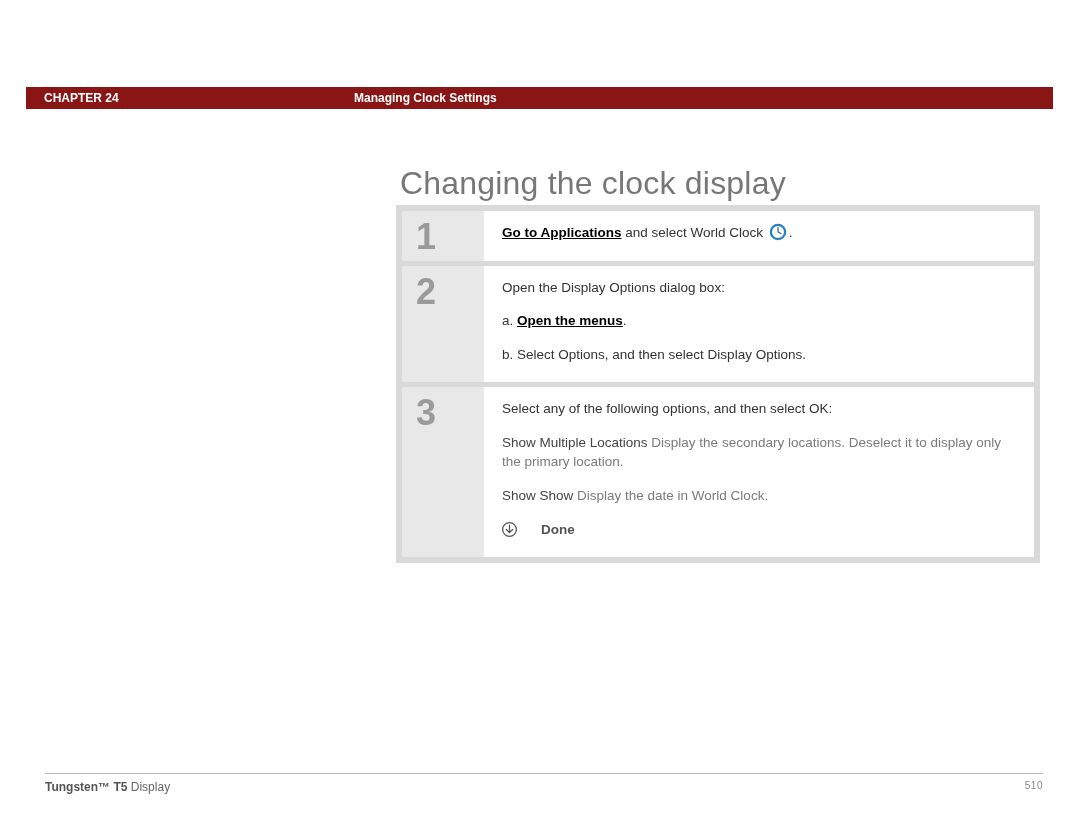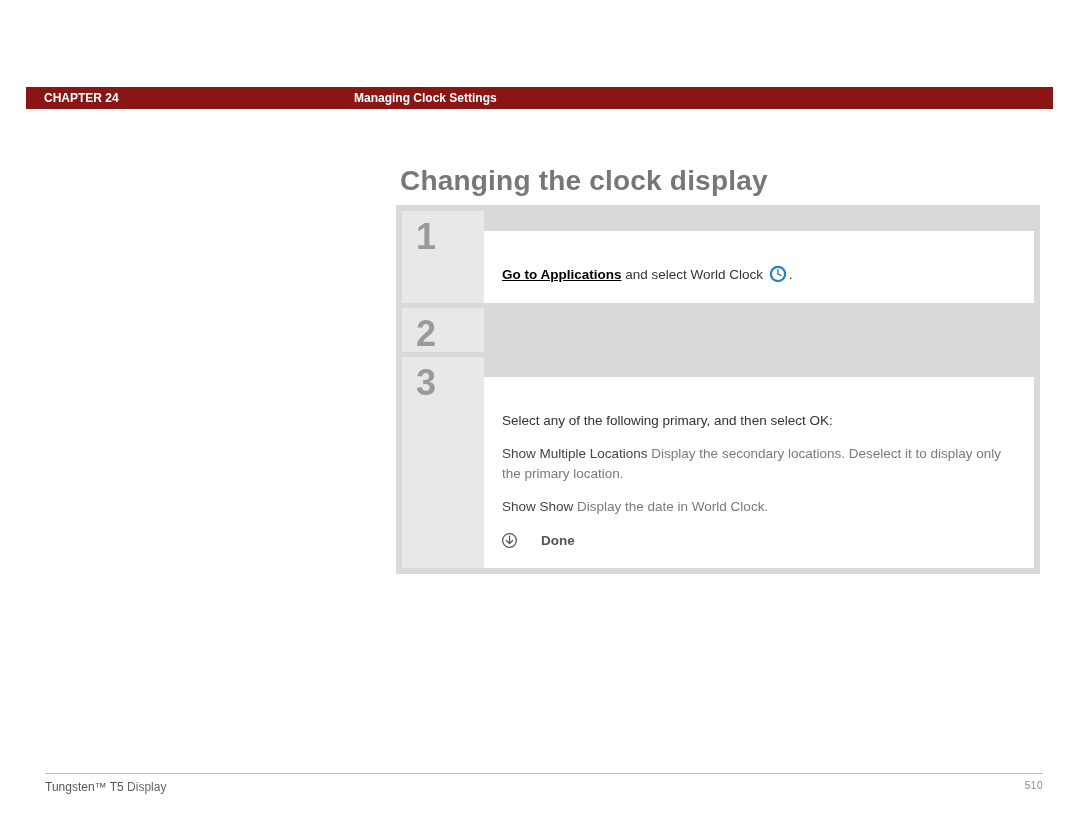--- a/index.html
+++ b/index.html
@@ -17,23 +17,23 @@
     color: #ffffff;
     font-size: 12px;
     font-weight: bold;
   }
   .header-chapter { width: 290px; padding-left: 18px; }
   .header-title { padding-left: 38px; }
   .page-title {
     position: absolute;
     top: 165px;
     left: 400px;
-    font-size: 28px;
+    font-size: 32px;
     color: #777;
-    font-weight: bold;
+    font-weight: normal;
     letter-spacing: 0.2px;
   }
   .steps-box {
     position: absolute;
     top: 205px;
     left: 396px;
     width: 644px;
     background: #d9d9d9;
     padding: 6px;
   }
@@ -49,25 +49,24 @@
     background: #e8e8e8;
     font-size: 36px;
     font-weight: bold;
     color: #9a9a9a;
     padding: 8px 0 0 14px;
     line-height: 1;
   }
   .step-body {
     flex: 1;
     background: #ffffff;
-    padding: 34px 18px 18px 18px;
+    padding: 12px 18px 18px 18px;
     font-size: 13.5px;
     color: #333;
     line-height: 1.45;
-    margin-top: 20px;
   }
   .step-body p { margin: 0 0 14px 0; }
   .step-body p:last-child { margin-bottom: 0; }
   .link { font-weight: bold; text-decoration: underline; color: #000; }
   .opt-label { font-weight: 400; color: #444; }
   .opt-text { color: #7a7a7a; }
   .done-row { display: flex; align-items: center; gap: 24px; font-weight: bold; color: #555; margin-top: 4px; }
   .arrow-icon { width: 15px; height: 15px; }
   .clock-icon {
     display: inline-block;
@@ -83,21 +82,21 @@
     top: 773px;
     left: 45px;
     width: 998px;
     border-top: 1px solid #bbb;
     padding-top: 6px;
     display: flex;
     justify-content: space-between;
     font-size: 12px;
     color: #666;
   }
-  .footer .prod strong { color: #555; font-weight: normal; margin-top: 11px; }
+  .footer .prod strong { color: #555; font-weight: bold; margin-top: 11px; }
   .footer .pg { font-size: 10px; color: #888; letter-spacing: 0.5px; }
 </style>
 </head>
 <body>
 
 <div class="page">
 
   <div class="header-bar">
     <div class="header-chapter">CHAPTER 24</div>
     <div class="header-title">Managing Clock Settings</div>
@@ -111,25 +110,30 @@
         <div class="step-body">
           <p><span class="link">Go to Applications</span><span> and select World Clock </span><svg viewBox="0 0 24 24" class="clock-icon">
               <circle cx="12" cy="12" r="11" fill="#2a7fc4"></circle>
               <circle cx="12" cy="12" r="8" fill="#ffffff"></circle>
               <path d="M12 6 L12 12 L16 14" stroke="#2a5a8a" stroke-width="1.6" fill="none" stroke-linecap="round"></path>
             </svg><span>.</span></p>
         </div>
       </div>
       <div class="step">
         <div class="step-num">2</div>
+        <div class="step-body">
+          <p><span>Open the Display Options dialog box:</span></p>
+          <p><span>a.  </span><span class="link">Open the menus</span><span>.</span></p>
+          <p><span>b.  Select Options, and then select Display Options.</span></p>
+        </div>
       </div>
       <div class="step">
         <div class="step-num">3</div>
         <div class="step-body">
-          <p><span>Select any of the following primary, and then select OK:</span></p>
+          <p><span>Select any of the following options, and then select OK:</span></p>
           <p><span class="opt-label">Show Multiple Locations</span><span class="opt-text">    Display the secondary locations. Deselect it to display only the primary location.</span></p>
           <p><span class="opt-label">Show Show</span><span class="opt-text">    Display the date in World Clock.</span></p>
           <div class="done-row">
             <svg viewBox="0 0 24 24" class="arrow-icon">
               <circle cx="12" cy="12" r="11" fill="none" stroke="#555" stroke-width="2"></circle>
               <path d="M12 5 L12 17 M7 12 L12 17 L17 12" fill="none" stroke="#555" stroke-width="2" stroke-linecap="round" stroke-linejoin="round"></path>
             </svg>
             <span>Done</span>
           </div>
         </div>

